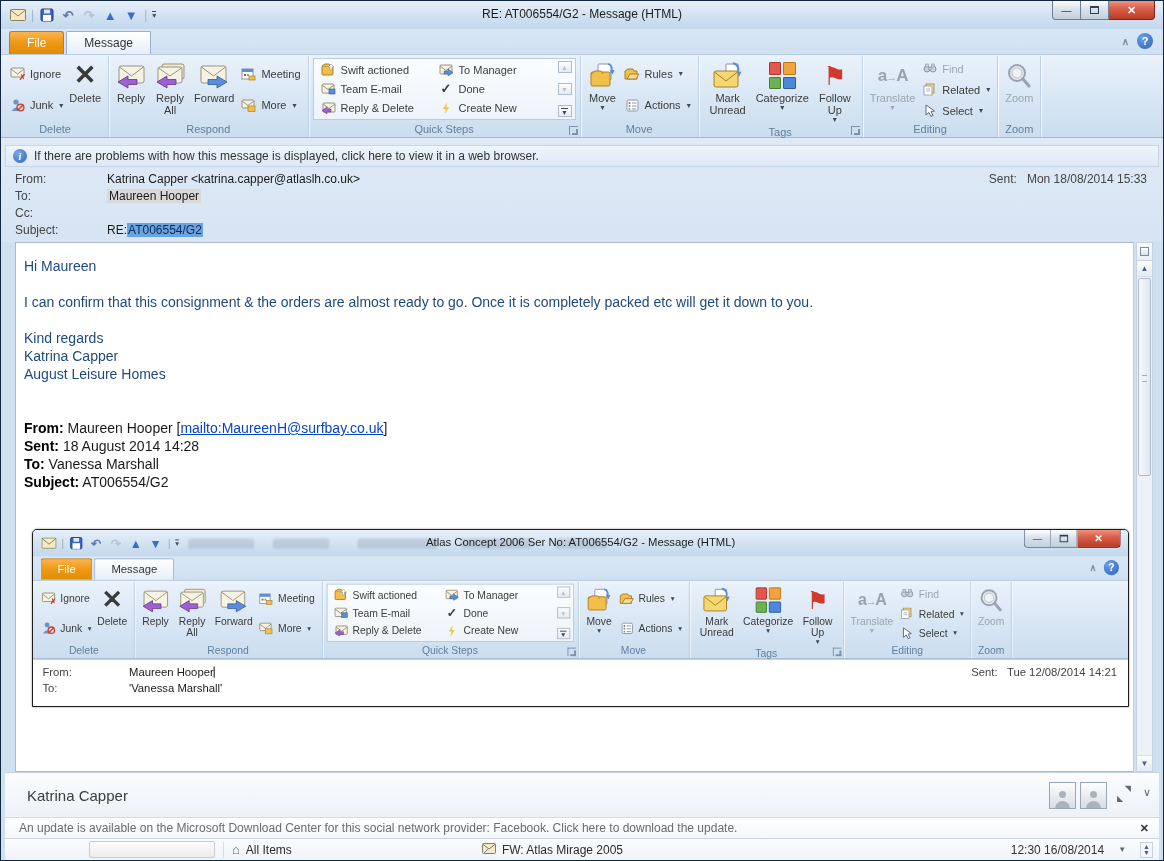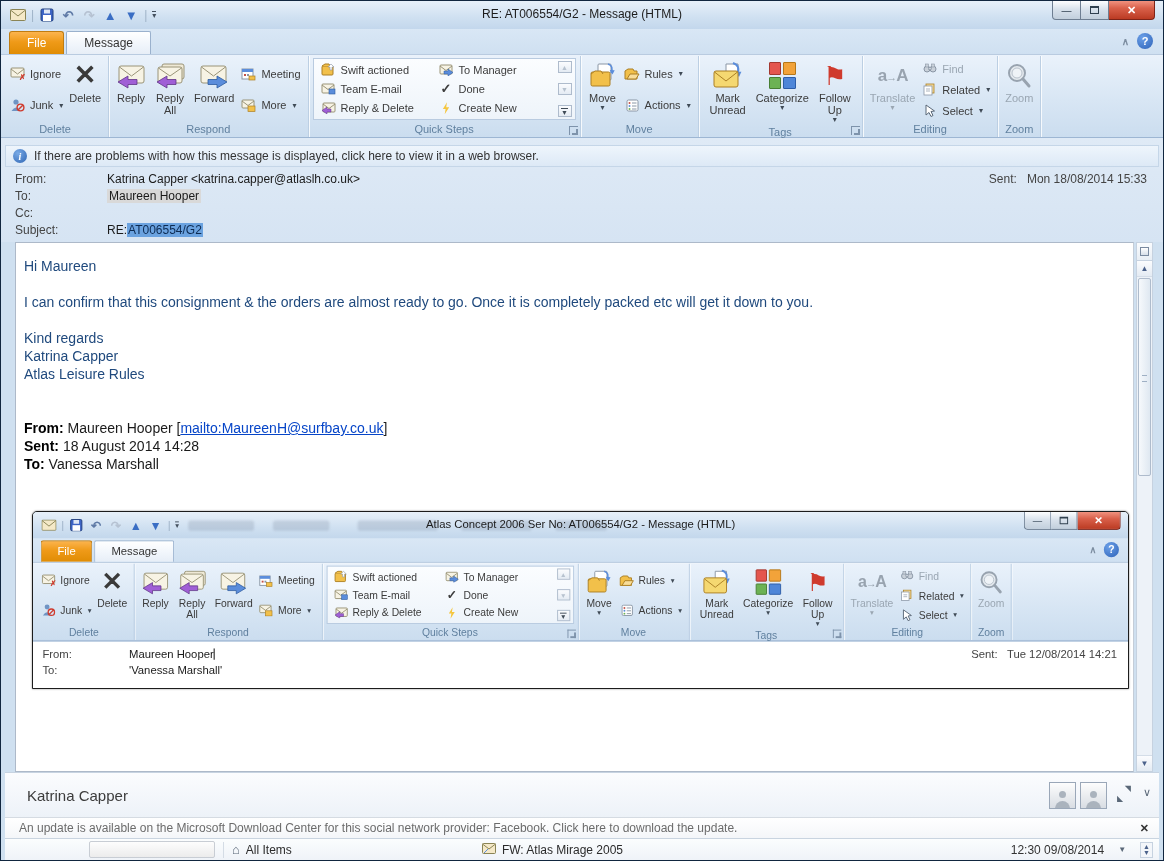--- a/index.html
+++ b/index.html
@@ -524,24 +524,25 @@
       </div>
     </div>
   </div>
 
   <div class="content">
     <div class="paper">
       <p class="blue">Hi Maureen</p>
       <p class="blue">I can confirm that this consignment &amp; the orders are almost ready to go.  Once it is completely packed etc will get it down to you.</p>
       <p class="blue">Kind regards</p>
       <p class="blue tight">Katrina Capper</p>
-      <p class="blue tight">Atlas Leisure Rules</p>
+      <p class="blue tight">August Leisure Homes</p>
       <p class="blk" style="margin-top:36px"><b>From:</b><span> Maureen Hooper [</span><a class="qlink">mailto:MaureenH@surfbay.co.uk</a><span>]</span></p>
       <p class="blk tight"><b>Sent:</b><span> 18 August 2014 14:28</span></p>
       <p class="blk tight"><b>To:</b><span> Vanessa Marshall</span></p>
+      <p class="blk tight"><b>Subject:</b><span> AT006554/G2</span></p>
 
       <div class="embedded">
         <div class="scale94">
           <div class="titlebar">
             <div class="qat">
               <span class="qi">
                   <svg width="16" height="12" viewBox="0 0 16 12">
                     <rect x="0.5" y="0.5" width="15" height="11" rx="1" fill="#f5e9c8" stroke="#8a8455"></rect>
                     <path d="M0.5 1 L8 7 L15.5 1" fill="none" stroke="#8a8455"></path>
                   </svg>
@@ -962,21 +963,21 @@
     </span>
     <span class="bitem" style="margin-left:190px">
       <span class="envsm"><svg width="14" height="11" viewBox="0 0 14 11">
             <rect x="0.5" y="0.5" width="13" height="10" rx="1" fill="#f5e9c8" stroke="#8a8455"></rect>
             <path d="M0.5 1 L7 6 L13.5 1" fill="none" stroke="#8a8455"></path>
             <path d="M2 10 l4 -4" stroke="#5b8ddb" fill="none"></path>
           </svg></span>
       <span>FW: Atlas Mirage 2005</span>
     </span>
     <span class="botright">
-      <span>12:30 09/08/2014</span>
+      <span>12:30 16/08/2014</span>
       <span class="ddarr">▼</span>
       <span class="stepper">
           <span>▲</span>
           <span>▼</span>
         </span>
     </span>
   </div>
 
   <div class="botstrip"></div>
 </div>

